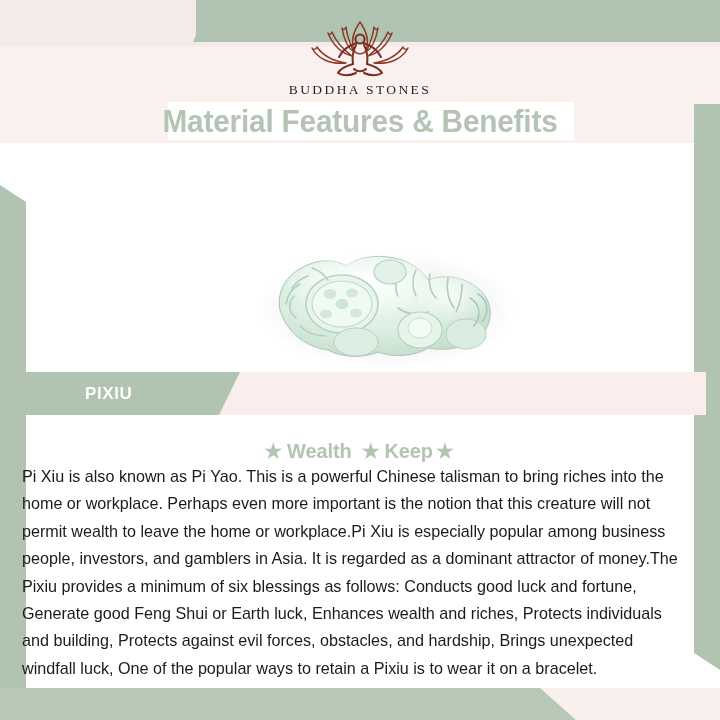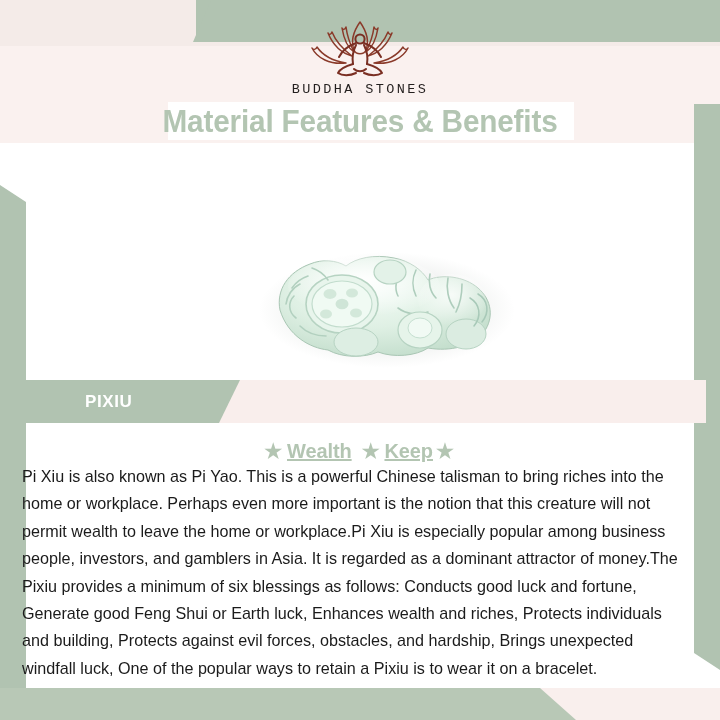--- a/index.html
+++ b/index.html
@@ -67,21 +67,21 @@
   .header{
     position:absolute;left:0;top:0;width:720px;height:148px;
   }
   .logo-wrap{
     position:absolute;left:0;top:18px;width:720px;
     display:flex;flex-direction:column;align-items:center;
   }
   .logo-mark{width:140px;height:62px;display:block;}
   .logo-text{
     margin-top:2px;
-    font-family:Liberation Mono, monospace;
+    font-family:Liberation Serif, serif;
     font-size:13.5px;letter-spacing:2.4px;
     color:#231f1e;font-weight:400;
   }
 
   .title-strip{
     position:absolute;left:168px;top:102px;
     width:406px;height:38px;
     background:#ffffff;
   }
   .title{
@@ -100,21 +100,21 @@
   .product-area{
     position:absolute;left:26px;top:148px;width:668px;height:240px;
     background:#ffffff;
   }
   .product-img{
     position:absolute;left:252px;top:238px;width:270px;height:130px;
   }
 
   
   .banner-row{
-    position:absolute;left:0;top:380px;width:720px;height:43px;
+    position:absolute;left:0;top:372px;width:720px;height:43px;
   }
   .banner-pink{
     position:absolute;left:12px;top:0;width:694px;height:43px;
     background:#f9eeec;
   }
   .banner-green{
     position:absolute;left:12px;top:0;width:228px;height:43px;
     background:#b1c3b1;
     clip-path:polygon(0 0, 228px 0, 207px 43px, 0 43px);
   }
@@ -127,21 +127,21 @@
 
   
   .benefits{
     position:absolute;left:0;top:437px;width:720px;height:28px;
     display:flex;align-items:center;justify-content:center;
     color:#b3c5b2;font-size:20px;font-weight:bold;
     letter-spacing:-0.1px;
   }
   .benefit-item{display:inline-flex;align-items:center;}
   .star{font-size:20px;line-height:1;margin:0 5px 0 3px;color:#b3c5b2;}
-  .benefit-label{white-space:nowrap;text-decoration:underline;}
+  .benefit-label{white-space:nowrap;}
   .gap{display:inline-block;width:7px;}
 
   
   .body-copy{
     position:absolute;left:22px;top:463px;width:666px;
     font-size:16.4px;
     line-height:27.4px;
     color:#1b1b1b;
     font-weight:500;
     text-align:left;

